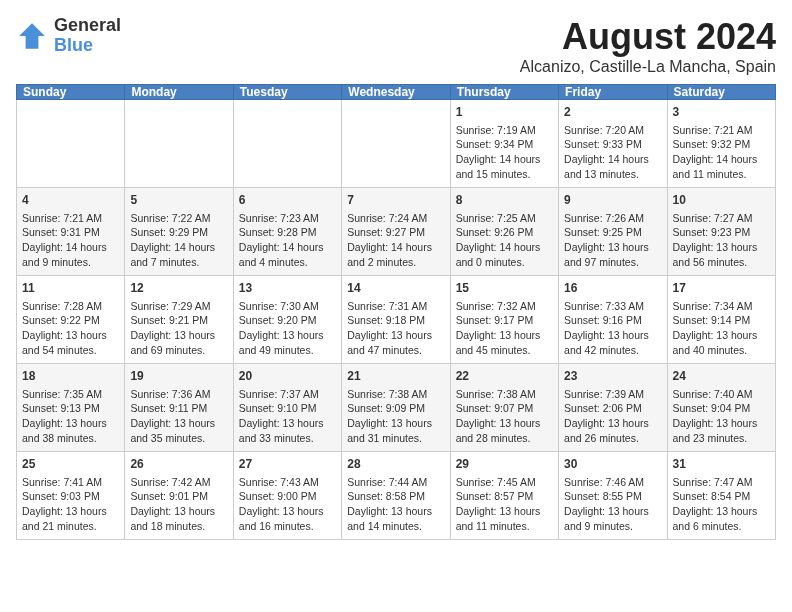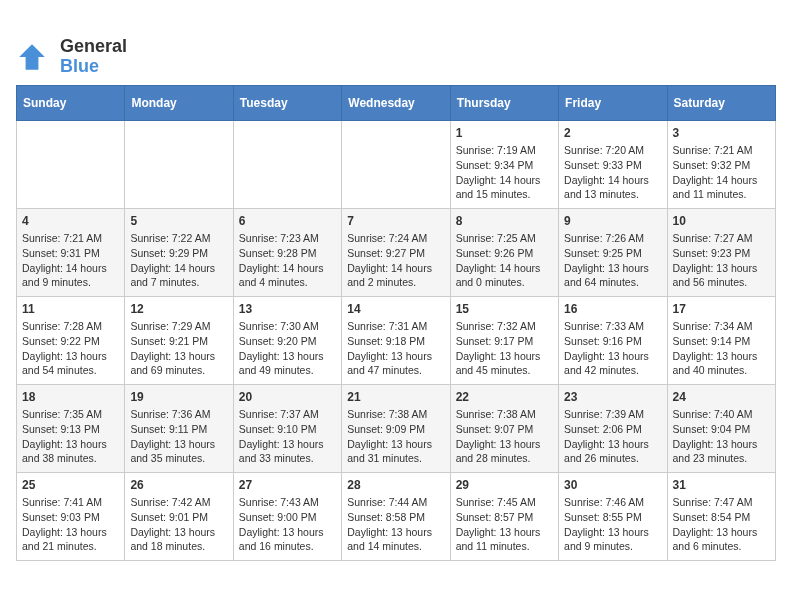--- a/index.html
+++ b/index.html
@@ -12,22 +12,21 @@
     }
     .header-area {
       display: flex;
       justify-content: space-between;
       align-items: flex-start;
       margin-bottom: 8px;
     }
     .logo {
       display: flex;
       align-items: center;
-      gap: 12px;
-      margin-top: 21px;
+      gap: 6px;
     }
     .logo-text {
       display: flex;
       flex-direction: column;
       line-height: 1.1;
     }
     .logo-general {
       font-size: 18px;
       font-weight: bold;
       color: #333;
@@ -55,21 +54,21 @@
     }
     table {
       width: 100%;
       border-collapse: collapse;
       font-size: 11px;
     }
     thead tr th {
       background-color: #4a7fc1;
       color: #fff;
       text-align: left;
-      padding: 10px 6px;
+      padding: 0 6px;
       font-size: 12px;
       font-weight: bold;
       border: 1px solid #3a6fa8;
     }
     tbody tr td {
       border: 1px solid #ccc;
       vertical-align: top;
       padding: 4px 5px;
       min-height: 80px;
       height: 88px;
@@ -99,20 +98,24 @@
 <div class="header-area">
   <div class="logo">
     <svg class="logo-icon" viewBox="0 0 40 40" xmlns="http://www.w3.org/2000/svg">
       <polygon points="20,4 36,20 28,20 28,36 12,36 12,20 4,20" fill="#4a90d9"></polygon>
     </svg>
     <div class="logo-text">
       <span class="logo-general">General</span>
       <span class="logo-blue">Blue</span>
     </div>
   </div>
+  <div class="title-area">
+    <div class="main-title">August 2024</div>
+    <div class="subtitle">Alcanizo, Castille-La Mancha, Spain</div>
+  </div>
 </div>
 
 <table>
   <thead>
     <tr>
     <th>Sunday</th>
         <th>Monday</th>
         <th>Tuesday</th>
         <th>Wednesday</th>
         <th>Thursday</th>
@@ -182,21 +185,21 @@
           <div>Sunrise: 7:25 AM</div>
           <div>Sunset: 9:26 PM</div>
           <div>Daylight: 14 hours</div>
           <div>and 0 minutes.</div>
         </td>
         <td>
           <span class="day-num">9</span>
           <div>Sunrise: 7:26 AM</div>
           <div>Sunset: 9:25 PM</div>
           <div>Daylight: 13 hours</div>
-          <div>and 64 minutes.</div>
+          <div>and 97 minutes.</div>
         </td>
         <td>
           <span class="day-num">10</span>
           <div>Sunrise: 7:27 AM</div>
           <div>Sunset: 9:23 PM</div>
           <div>Daylight: 13 hours</div>
           <div>and 56 minutes.</div>
         </td>
       </tr>
       <tr>

